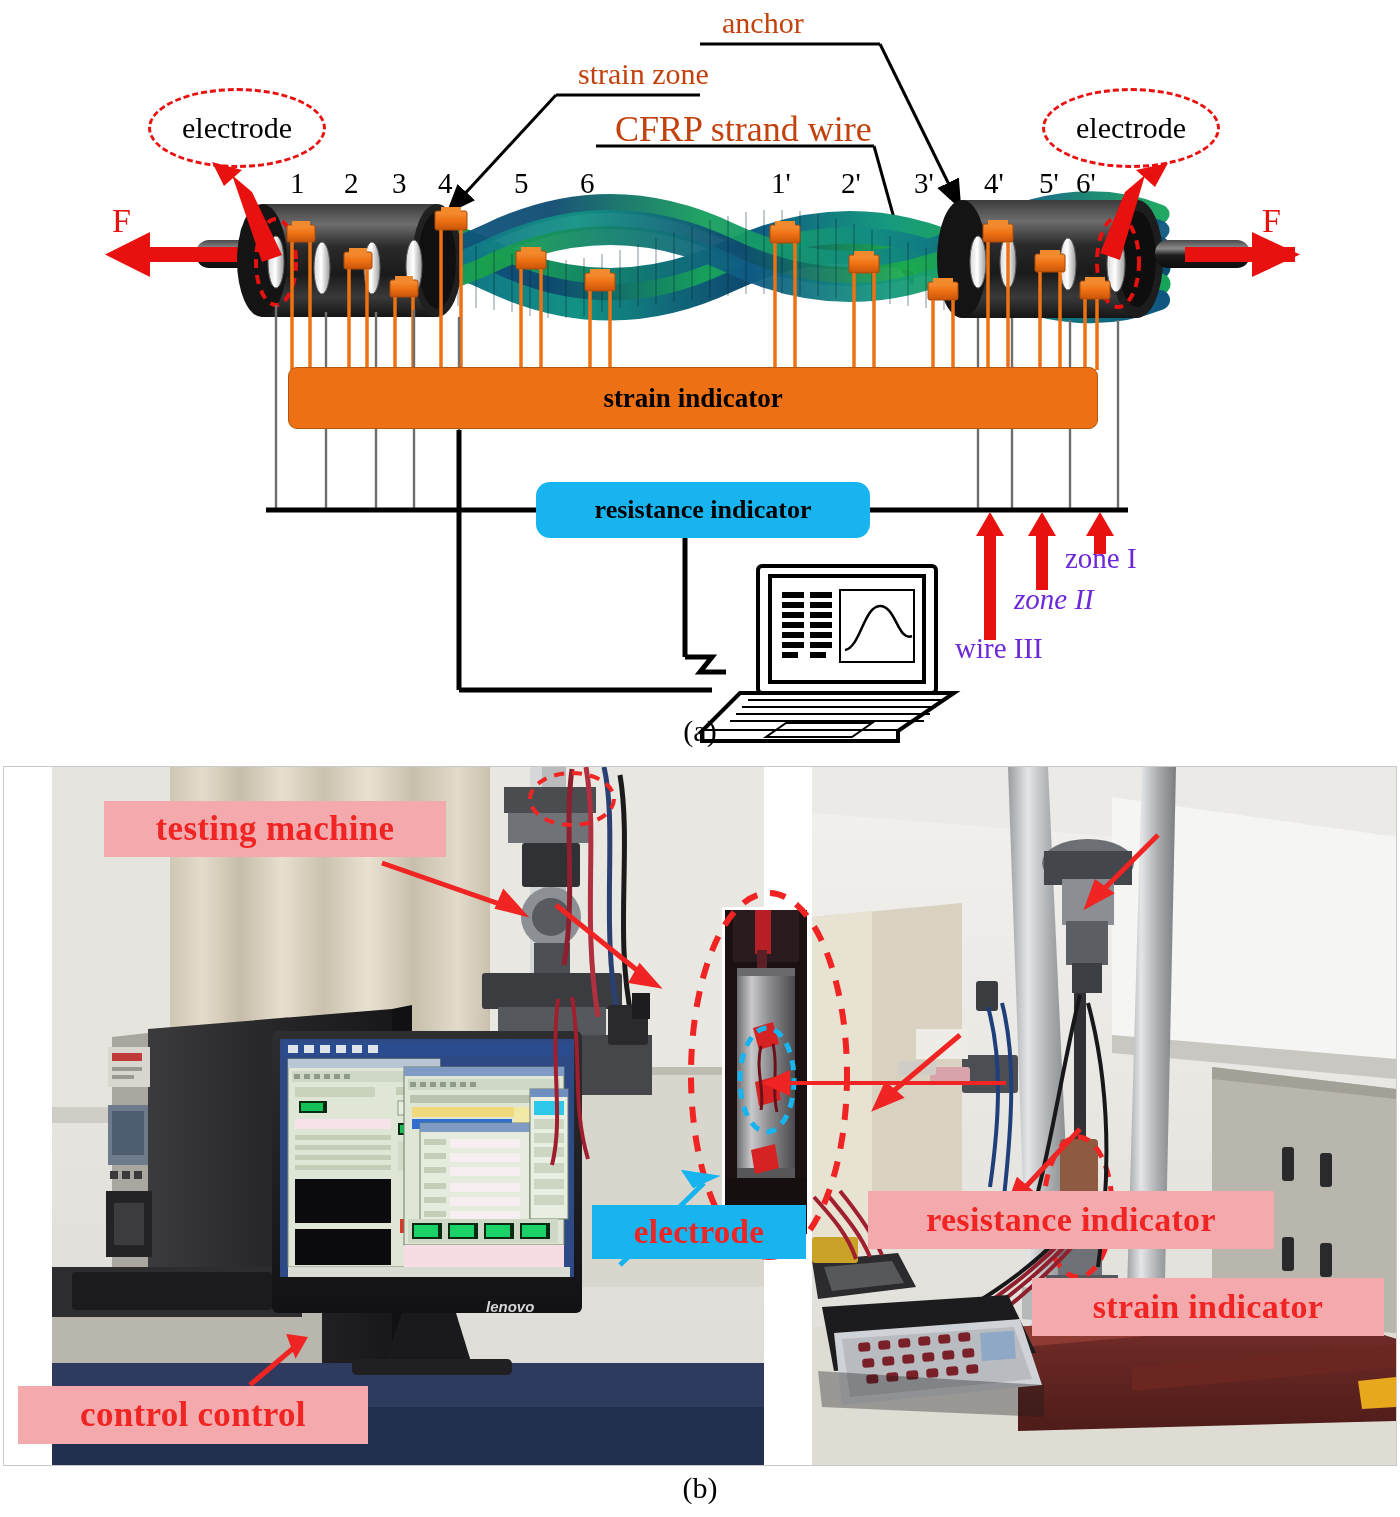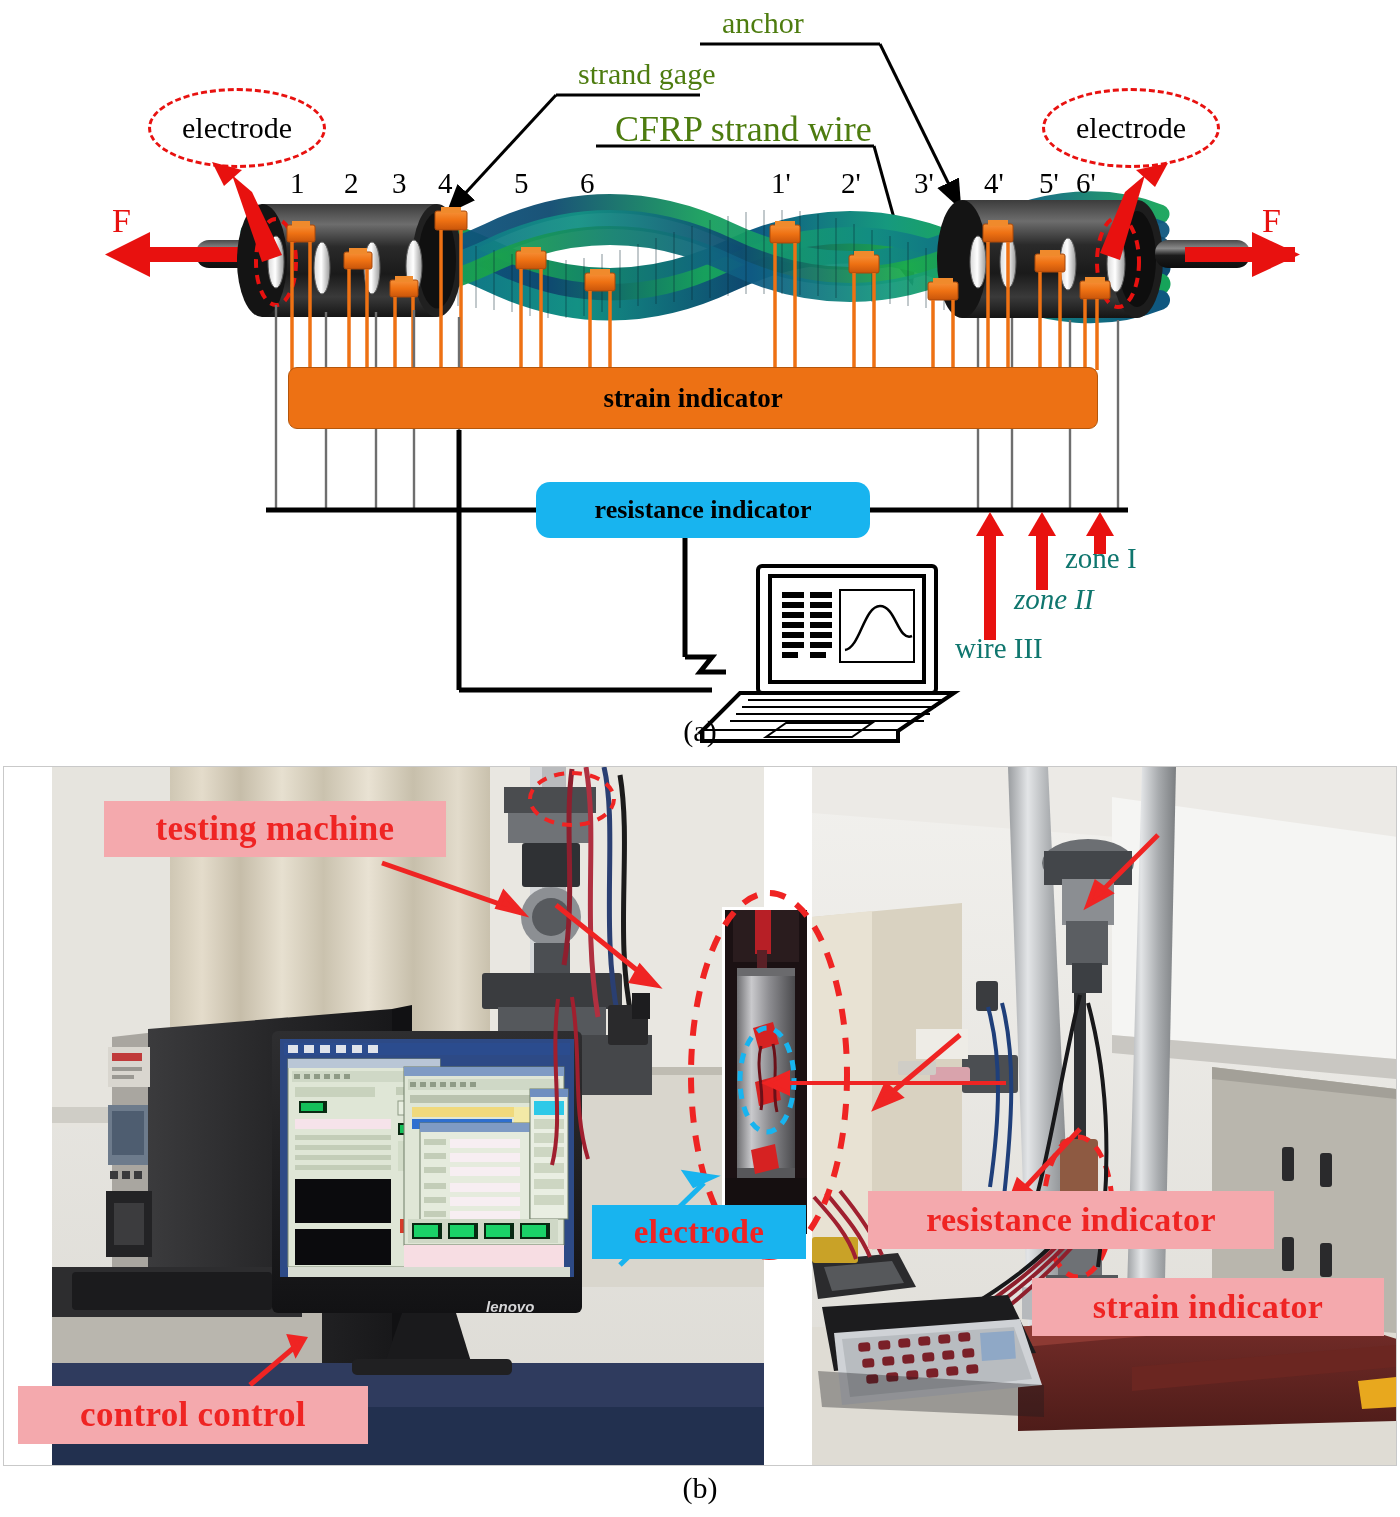--- a/index.html
+++ b/index.html
@@ -21,21 +21,21 @@
     position: absolute;
     left: 0; top: 0;
     width: 1400px; height: 760px;
     background: #ffffff;
   }
   #panel-a svg, #panel-b svg { display: block; }
 
   .lbl {
     position: absolute;
     font-family: "Liberation Serif", serif;
-    color: #4d7c0f;
+    color: #c2410c;
     white-space: nowrap;
   }
   .lbl-anchor   { left: 722px; top: 6px;  font-size: 30px; }
   .lbl-gage     { left: 578px; top: 57px; font-size: 30px; }
   .lbl-cfrp     { left: 615px; top: 108px; font-size: 36px; }
 
   .ellipse-lbl {
     position: absolute;
     display: flex; align-items: center; justify-content: center;
     font-size: 30px; color: #000;
@@ -77,21 +77,21 @@
     left: 536px; top: 482px; width: 334px; height: 56px;
     background: #18b4ef;
     border-radius: 14px;
     font-size: 26px;
     z-index: 6;
   }
 
   .zone-lbl {
     position: absolute;
     font-size: 29px;
-    color: #0f766e;
+    color: #6d28d9;
     font-family: "Liberation Serif", serif;
   }
   .zone-1 { left: 1065px; top: 542px; }
   .zone-2 { left: 1014px; top: 583px; font-style: italic; }
   .zone-3 { left: 955px;  top: 632px; }
 
   .fig-cap {
     position: absolute;
     font-size: 30px;
     color: #000;
@@ -445,21 +445,21 @@
       <g stroke="#000" stroke-width="2" fill="none">
         <path d="M748,700 L942,700"></path>
           <path d="M742,707 L936,707"></path>
         <path d="M736,714 L930,714"></path>
           <path d="M730,721 L924,721"></path>
         <path d="M786,723 L872,723 L852,737 L766,737 Z"></path>
       </g>
     </svg>
 
     <div class="lbl lbl-anchor">anchor</div>
-    <div class="lbl lbl-gage">strand gage</div>
+    <div class="lbl lbl-gage">strain zone</div>
     <div class="lbl lbl-cfrp">CFRP strand wire</div>
 
     <div class="ellipse-lbl ell-left">electrode</div>
     <div class="ellipse-lbl ell-right">electrode</div>
 
     <div class="force-lbl f-left">F</div>
     <div class="force-lbl f-right">F</div>
 
     <div class="gnum" style="left:290px;">1</div>
     <div class="gnum" style="left:344px;">2</div>

